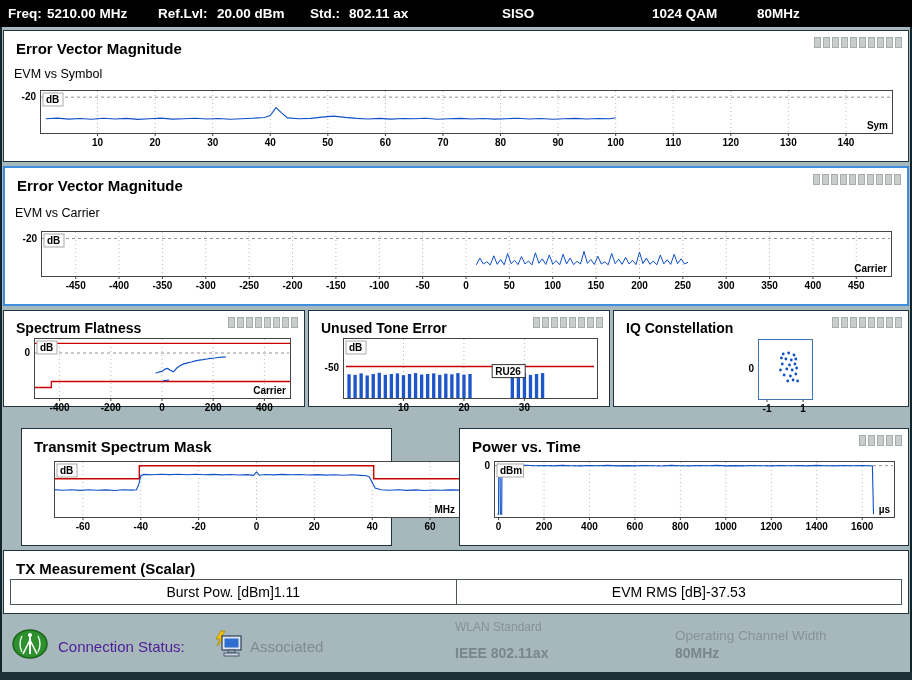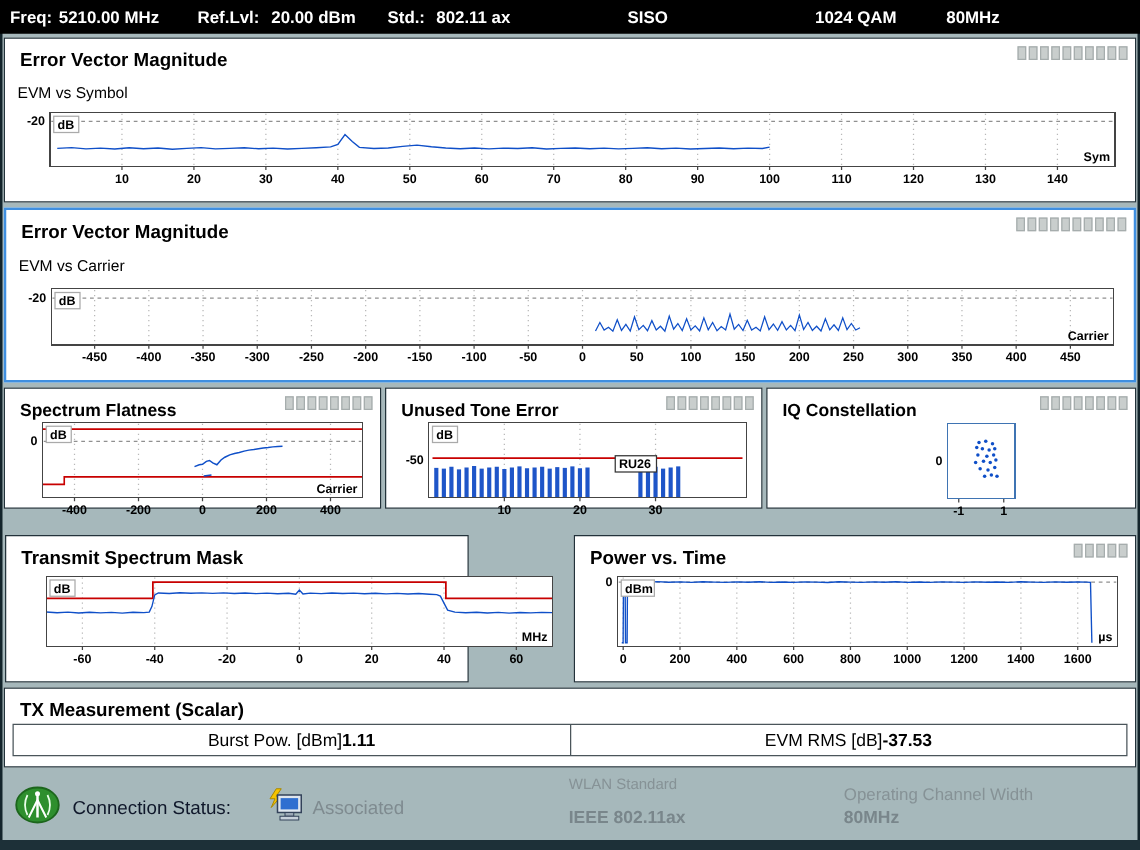--- a/index.html
+++ b/index.html
@@ -26,33 +26,33 @@
   #evm2 .subtitle{top:38px;}
   #evm2 .chart{left:4px;right:6px;top:60px;height:66px;}
   .row3{top:310px;height:97px;}
   .row3 h2{font-size:14px;}
   .row3 .chart{left:4px;right:4px;top:24px;height:80px;}
   #flatness{left:3px;width:302px;}
   #unused{left:308px;width:302px;}
   #iq{left:613px;width:296px;}
   .row4{top:428px;height:118px;}
   .row4 .chart{left:4px;right:6px;top:28px;height:78px;}
-  #tsm{left:4px;width:371px;}
+  #tsm{left:21px;width:371px;}
   #pvt{left:459px;width:450px;}
   
   #scalar{left:3px;top:550px;width:906px;height:64px;}
   .scalar-row{position:absolute;left:6px;right:6px;top:28px;height:24px;border:1px solid #4a555a;display:flex;}
   .scalar-cell{flex:1;display:flex;align-items:center;justify-content:center;padding:0 10px;border-right:1px solid #4a555a;}
   .scalar-cell:last-child{border-right:none;}
   .scalar-cell .lbl{font-size:14px;color:#000;}
-  .scalar-cell .val{font-size:14px;font-weight:bold;color:#000;}
+  .scalar-cell .val{font-size:14px;font-weight:normal;color:#000;}
   
   .statusbar{position:absolute;left:0;top:616px;width:912px;height:56px;}
   .statusbar .blk{position:absolute;white-space:nowrap;}
-  .conn-label{left:58px;top:22px;font-size:15px;color:#0f172a;}
+  .conn-label{left:58px;top:22px;font-size:15px;color:#4c1d95;}
   .assoc-label{left:250px;top:22px;font-size:15px;color:#7f8b90;}
   .wlan-label{left:455px;top:4px;font-size:12px;color:#869296;}
   .wlan-value{left:455px;top:29px;font-size:14px;font-weight:bold;color:#79868b;}
   .ocw-label{left:675px;top:12px;font-size:13.5px;color:#869296;}
   .ocw-value{left:675px;top:29px;font-size:14px;font-weight:bold;color:#79868b;}
   .icon{position:absolute;}
   #antenna-icon{left:10px;top:8px;}
   #assoc-icon{left:212px;top:14px;}
   .bottomstrip{position:absolute;left:0;top:672px;width:912px;height:8px;background:#1d3038;}
 </style>

